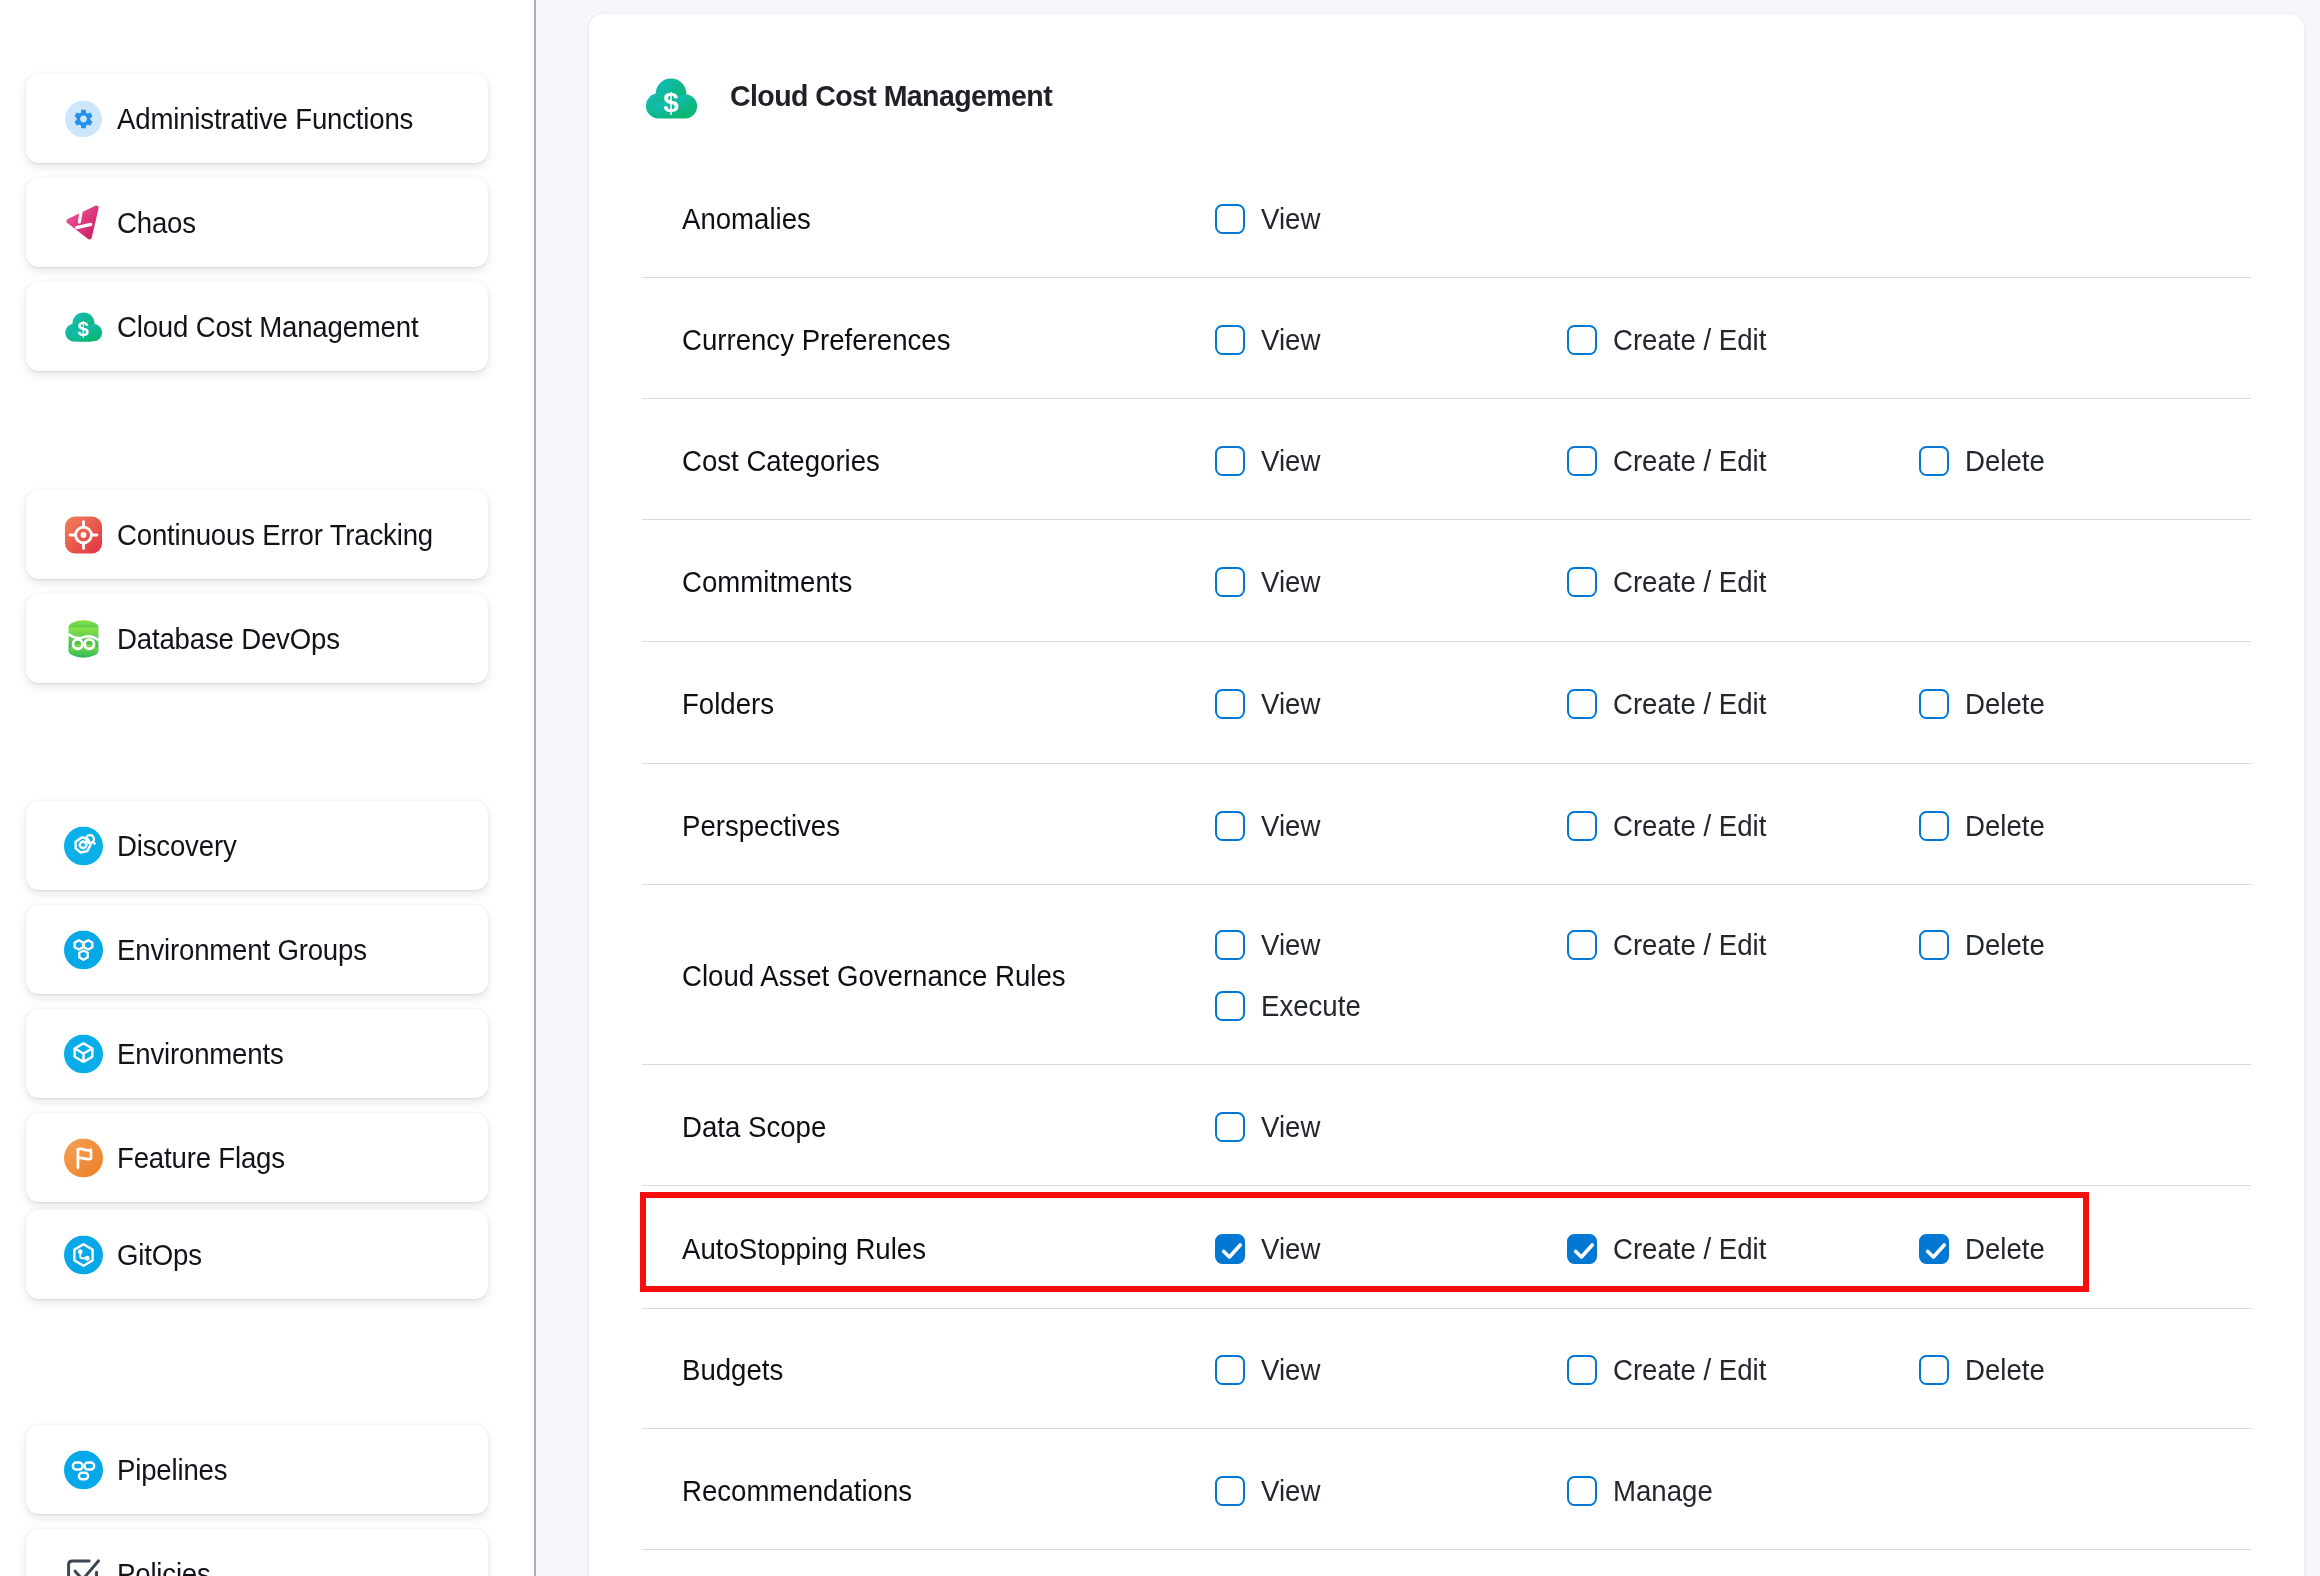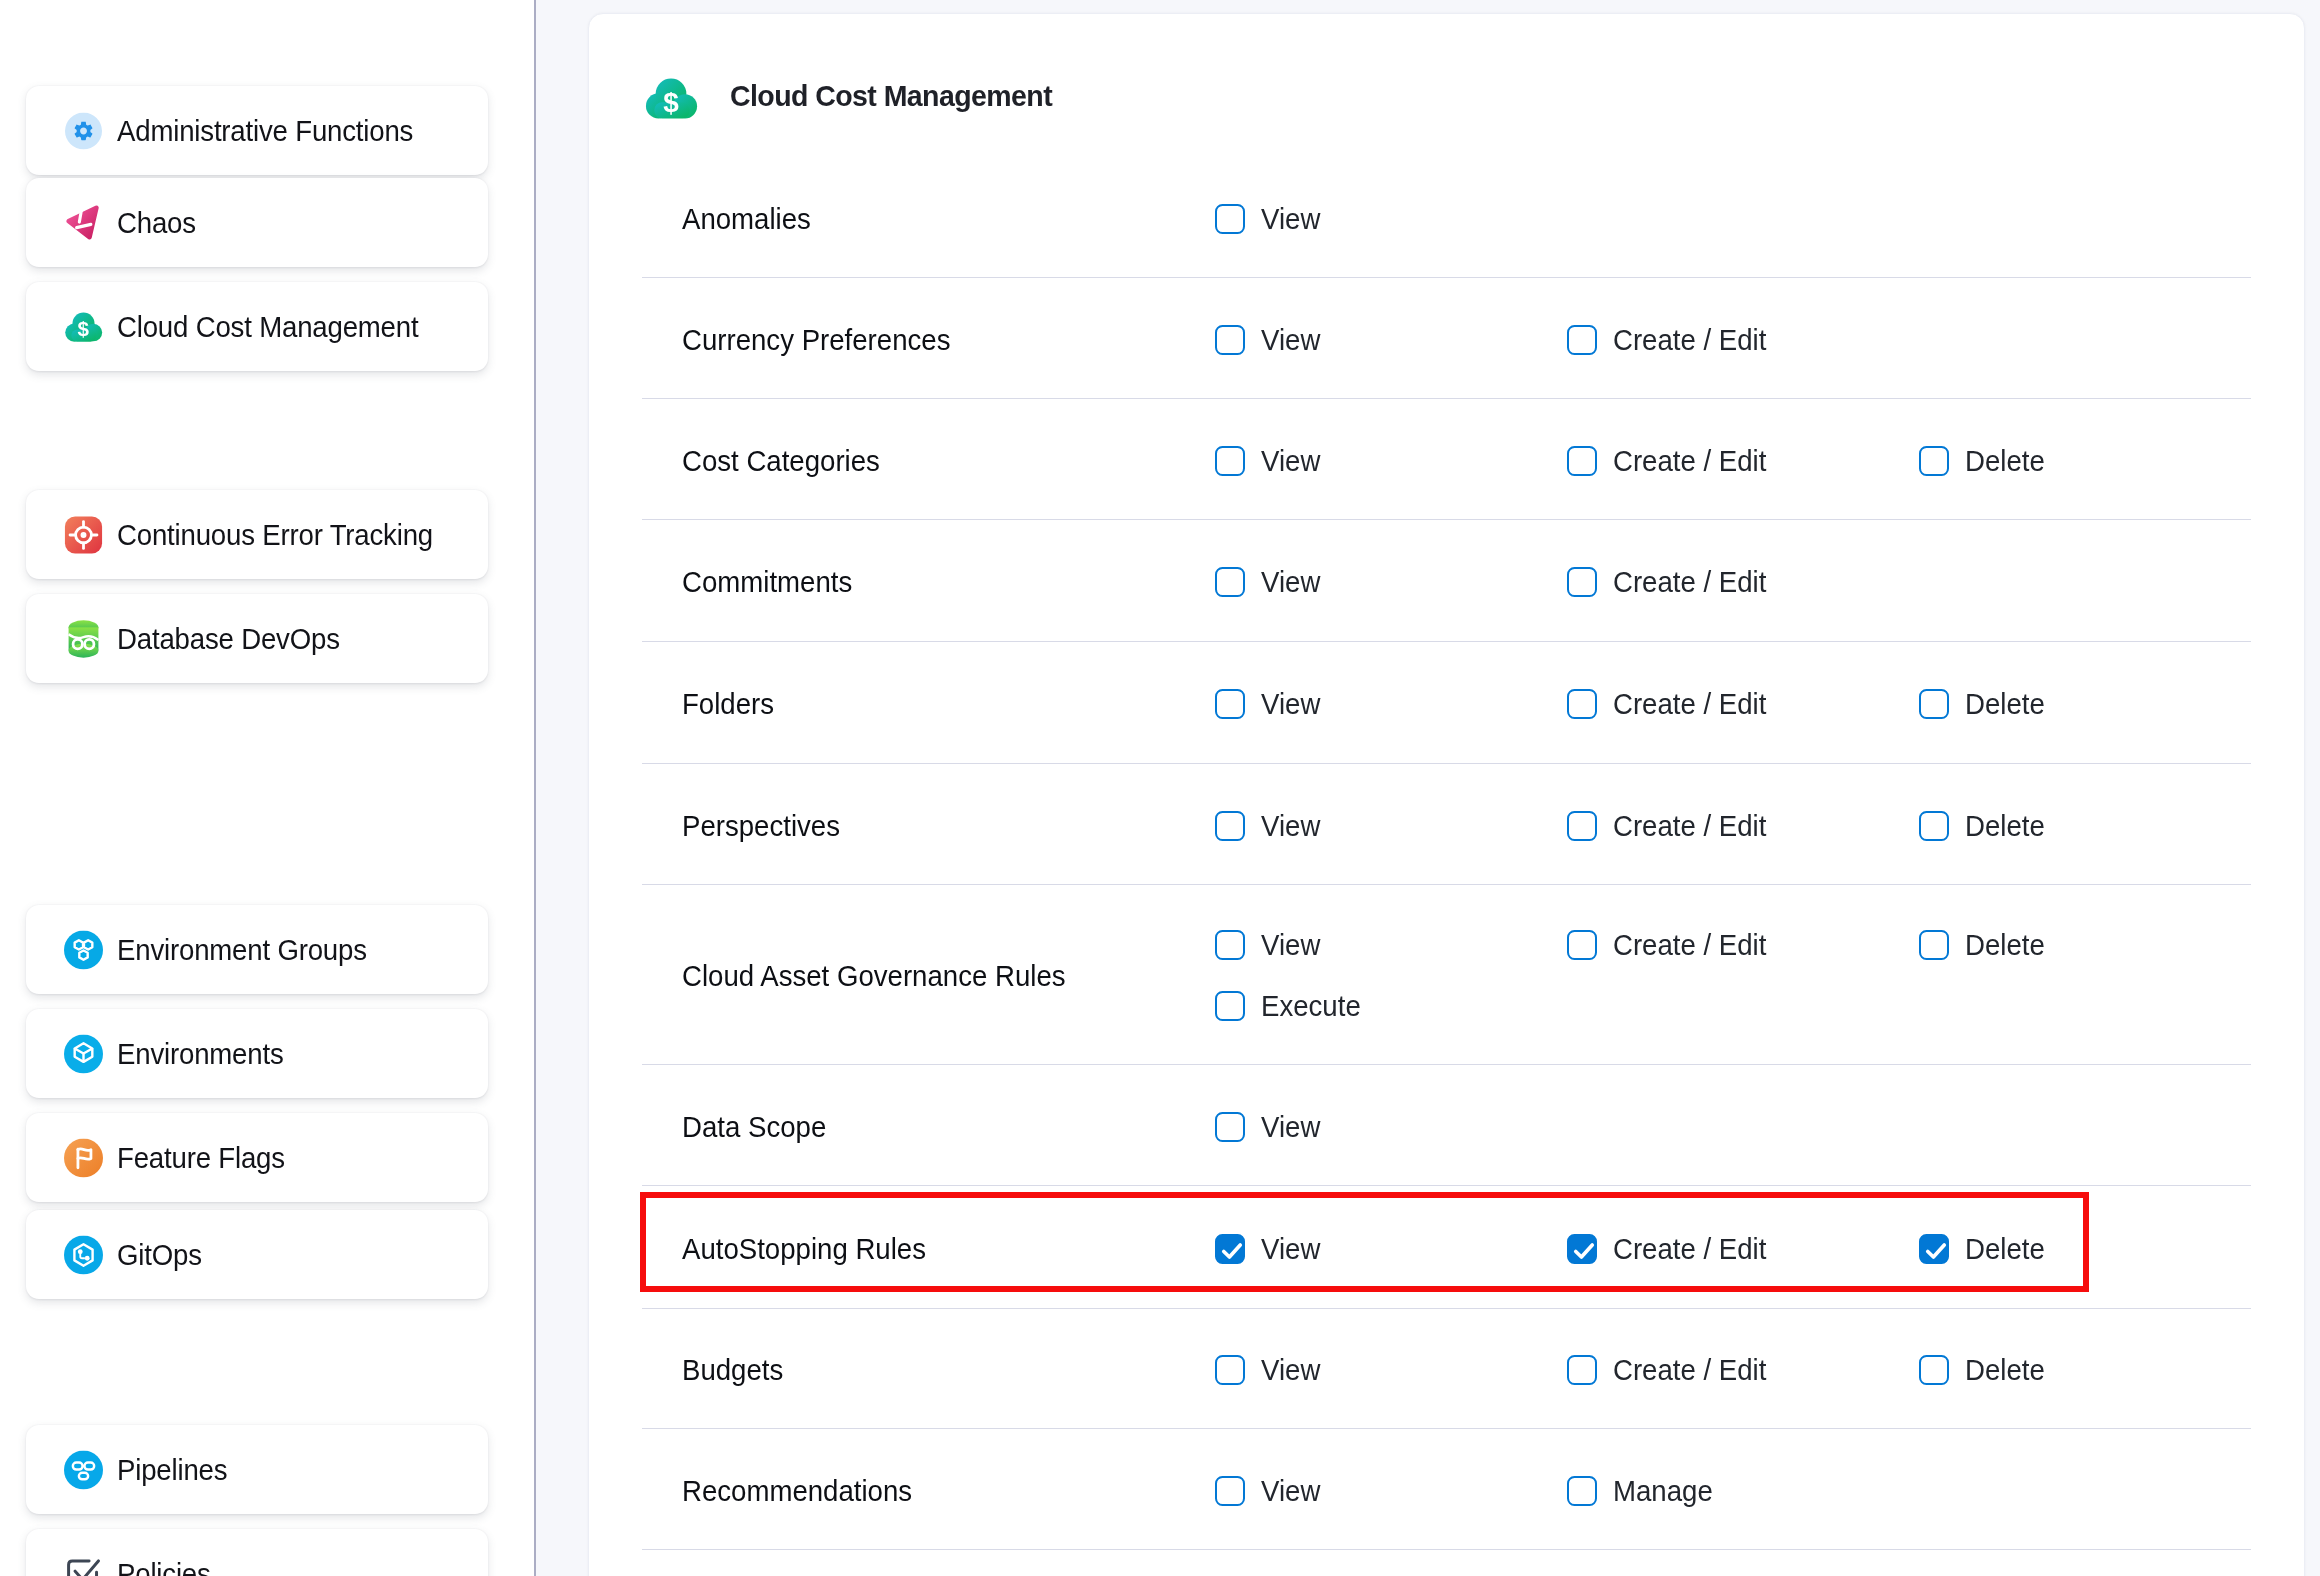--- a/index.html
+++ b/index.html
@@ -33,21 +33,21 @@
   .cb .ct{margin-left:16px;font-size:30px;color:#22262d;display:inline-block;transform:scaleX(0.92);transform-origin:left center}
   .c1{left:573px}.c2{left:925px}.c3{left:1277px}
   .redbox{position:absolute;left:51px;top:1178px;width:1449px;height:100px;border:6.5px solid #f60d0d;background:transparent;z-index:5}
 </style>
 </head>
 <body>
 <div class="stage">
   <div class="rightbg"></div>
   <div class="vline"></div>
 
-  <div class="card" style="top:86px">
+  <div class="card" style="top:74px">
     <span class="ic" id="ic-admin">
         <svg width="37" height="37" viewBox="0 0 40 40">
           <circle cx="20" cy="20" r="20" fill="#cde6fb"></circle>
           <g transform="translate(7.6,7.6) scale(1.035)">
             <path fill="#2191e9" d="M19.14,12.94c0.04-0.3,0.06-0.61,0.06-0.94c0-0.32-0.02-0.64-0.07-0.94l2.03-1.58c0.18-0.14,0.23-0.41,0.12-0.61l-1.92-3.32c-0.12-0.22-0.37-0.29-0.59-0.22l-2.39,0.96c-0.5-0.38-1.03-0.7-1.62-0.94L14.4,2.81c-0.04-0.24-0.24-0.41-0.48-0.41h-3.84c-0.24,0-0.43,0.17-0.47,0.41L9.25,5.35C8.66,5.59,8.12,5.92,7.63,6.29L5.24,5.33c-0.22-0.08-0.47,0-0.59,0.22L2.74,8.87C2.62,9.08,2.66,9.34,2.86,9.48l2.03,1.58C4.84,11.36,4.8,11.69,4.8,12s0.02,0.64,0.07,0.94l-2.03,1.58c-0.18,0.14-0.23,0.41-0.12,0.61l1.92,3.32c0.12,0.22,0.37,0.29,0.59,0.22l2.39-0.96c0.5,0.38,1.03,0.7,1.62,0.94l0.36,2.54c0.05,0.24,0.24,0.41,0.48,0.41h3.84c0.24,0,0.44-0.17,0.47-0.41l0.36-2.54c0.59-0.24,1.13-0.56,1.62-0.94l2.39,0.96c0.22,0.08,0.47,0,0.59-0.22l1.92-3.32c0.12-0.22,0.07-0.47-0.12-0.61L19.14,12.94z M12,15.6c-1.98,0-3.6-1.62-3.6-3.6s1.62-3.6,3.6-3.6s3.6,1.62,3.6,3.6S13.98,15.6,12,15.6z"></path>
           </g>
         </svg>
       </span>
       <span class="t">Administrative Functions</span>
   </div>
@@ -126,20 +126,40 @@
             <ellipse cx="23" cy="34.5" rx="16" ry="7.5"></ellipse>
           </g>
           <path d="M7 17 Q15 23 23 20 Q31 17 39 23" stroke="#ffffff" stroke-width="2.6" fill="none"></path>
           <g stroke="#ffffff" stroke-width="3" fill="none">
             <circle cx="16.8" cy="27.5" r="5"></circle>
             <circle cx="29.2" cy="27.5" r="5"></circle>
           </g>
         </svg>
       </span>
       <span class="t">Database DevOps</span>
+  </div>
+  <div class="card" style="top:801px">
+    <span class="ic" id="ic-disc">
+        <svg width="39" height="39" viewBox="0 0 42 42">
+          <circle cx="21" cy="21" r="21" fill="#0cb0e8"></circle>
+          <g stroke="#ffffff" stroke-width="2.6" fill="none" stroke-linejoin="round">
+            <path d="M19.5 11.5 L26 13.8 L28.5 20 L25 26.5 L18 28 L12.5 23.5 L12.5 16.5 Z"></path>
+            <circle cx="20.5" cy="19.8" r="3.4"></circle>
+            <circle cx="28" cy="13.5" r="4.2"></circle>
+            <line x1="30.8" y1="16.4" x2="33.6" y2="19.2"></line>
+          </g>
+          <g stroke="#ffffff" stroke-width="1.8">
+            <line x1="20.5" y1="14.8" x2="20.5" y2="17"></line>
+            <line x1="20.5" y1="22.6" x2="20.5" y2="24.8"></line>
+            <line x1="15.5" y1="19.8" x2="17.7" y2="19.8"></line>
+            <line x1="23.3" y1="19.8" x2="25.5" y2="19.8"></line>
+          </g>
+        </svg>
+      </span>
+      <span class="t">Discovery</span>
   </div>
   <div class="card" style="top:905px">
     <span class="ic" id="ic-envg">
         <svg width="39" height="39" viewBox="0 0 42 42">
           <circle cx="21" cy="21" r="21" fill="#06a9e6"></circle>
           <g stroke="#ffffff" stroke-width="2.6" fill="none" stroke-linejoin="round">
             <path d="M16 10.5 L20.5 13 L20.5 18 L16 20.5 L11.5 18 L11.5 13 Z"></path>
             <path d="M26 10.5 L30.5 13 L30.5 18 L26 20.5 L21.5 18 L21.5 13 Z"></path>
             <path d="M21 21.5 L25.5 24 L25.5 29 L21 31.5 L16.5 29 L16.5 24 Z"></path>
           </g>

